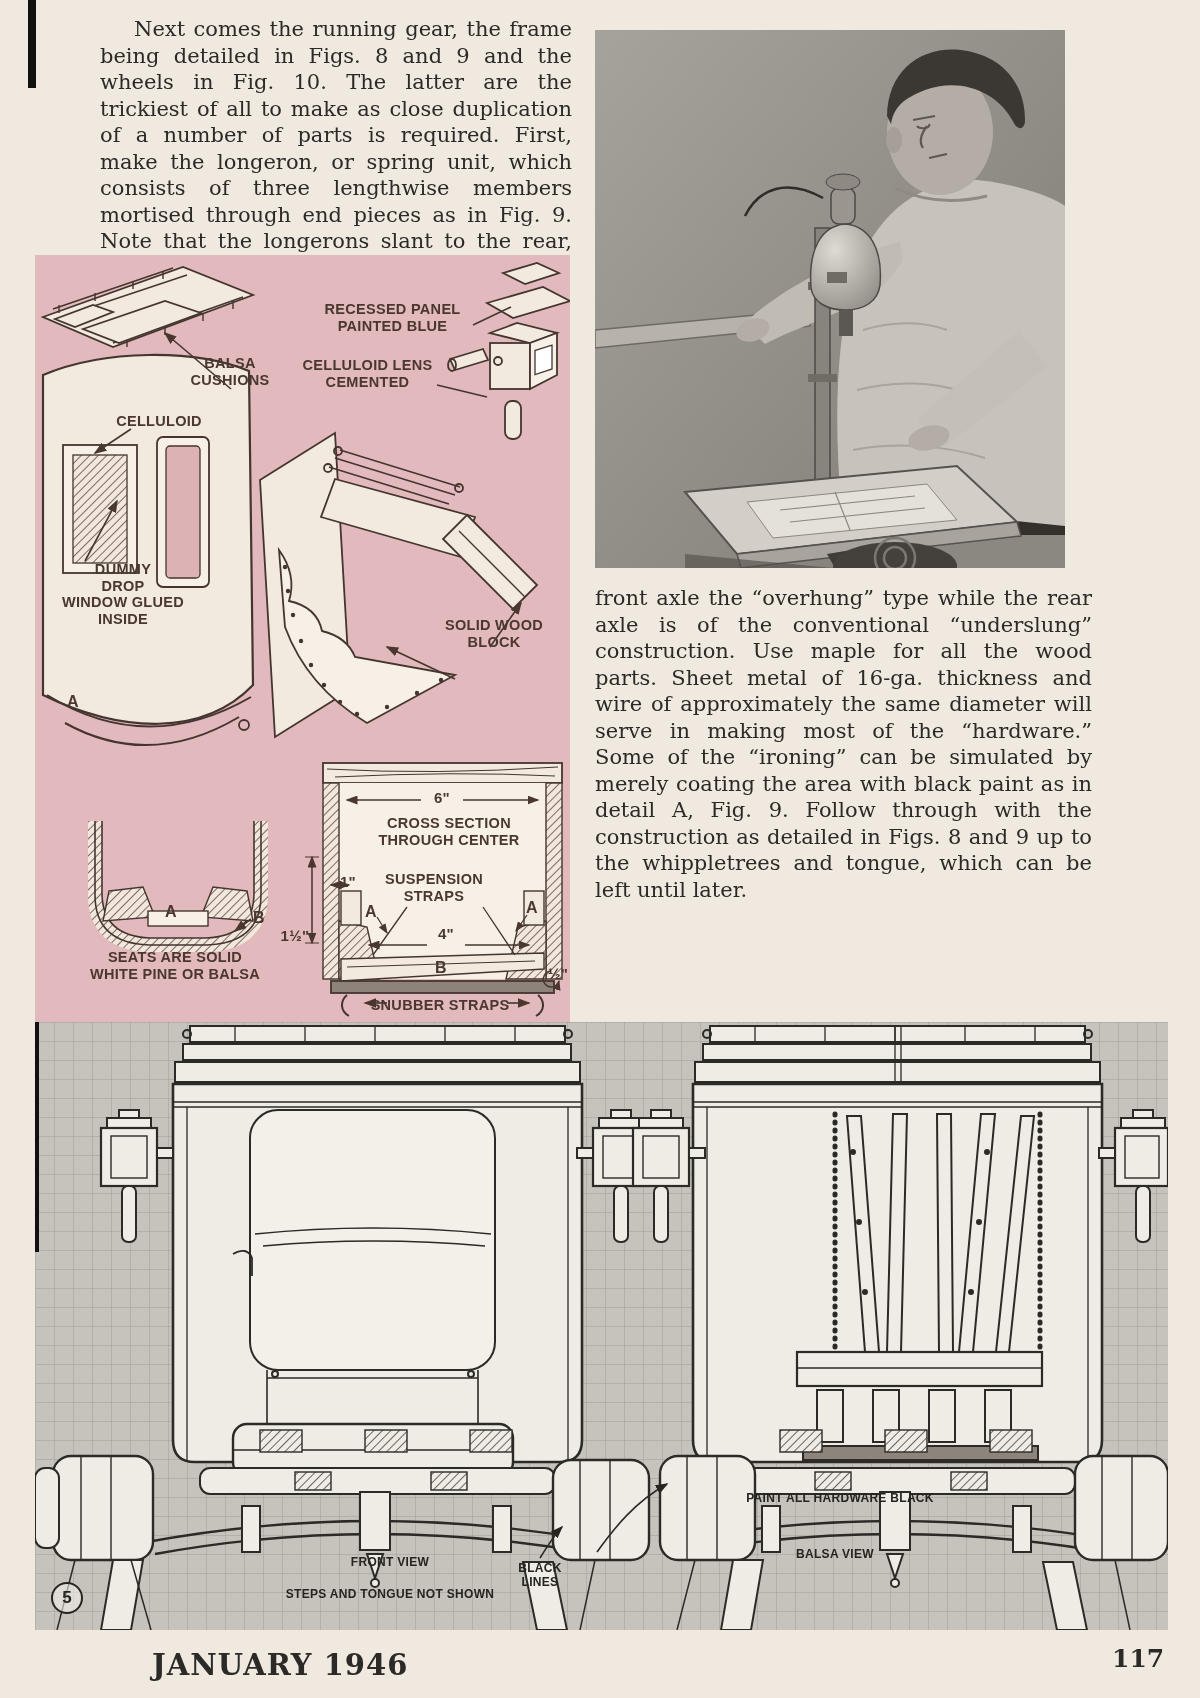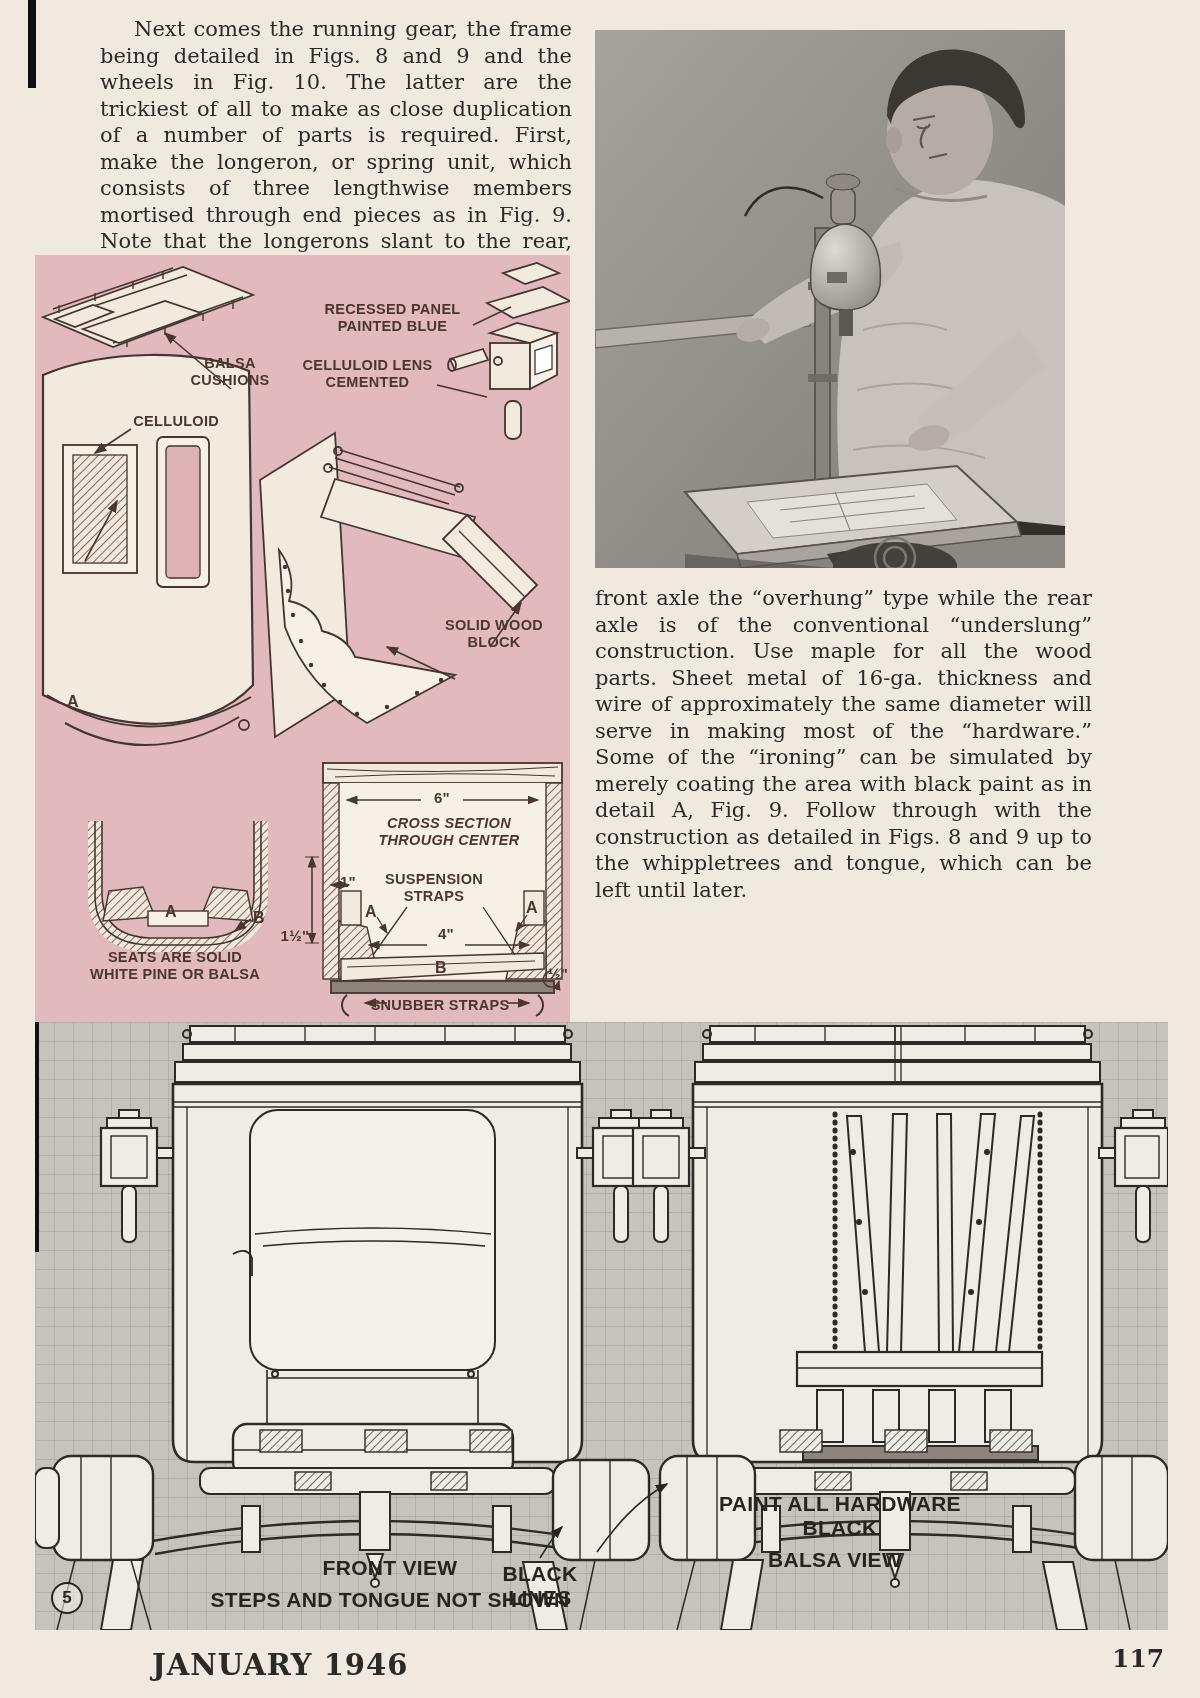--- a/index.html
+++ b/index.html
@@ -6,22 +6,22 @@
   .page{position:relative;width:1200px;height:1698px;margin:0 auto;background:#efe9df;overflow:hidden;
         font-family:"DejaVu Serif",serif;color:#2b2a27;}
   .col{position:absolute;text-align:justify;font-size:21px;line-height:26.5px;}
   .col p{margin:0;}
   .indent{text-indent:34px;}
   .regmark{position:absolute;background:#111;}
   .figure{position:absolute;}
   .lbl{position:absolute;font-family:"Liberation Sans",sans-serif;font-weight:700;
        white-space:pre-line;line-height:1.15;letter-spacing:.3px;text-align:center;}
   .lbl9{color:#4a372f;font-size:14.5px;}
-  .lbl5{color:#26241f;font-size:21px;}
-  .left{text-align:right;} .right{text-align:center;}
+  .lbl5{color:#26241f;font-size:12px;}
+  .left{text-align:center;} .right{text-align:center;}
   .dim{font-size:15px;}
   .detail-letter{font-size:16px;}
   .circle5{position:absolute;width:28px;height:28px;border:2.5px solid #26241f;border-radius:50%;
            text-align:center;line-height:27px;font-family:"Liberation Sans",sans-serif;
            font-weight:700;font-size:17px;color:#26241f;background:rgba(240,238,232,.6);}
   .footer{position:absolute;font-family:"DejaVu Serif",serif;font-weight:700;}
   svg{position:absolute;left:0;top:0;}
 </style>
 </head>
 <body>
@@ -205,25 +205,29 @@
       </g>
     </svg>
 
     <div class="lbl lbl9" style="left:250px;top:46px;width:215px;">RECESSED PANEL
 PAINTED BLUE</div>
     <div class="lbl lbl9" style="left:140px;top:100px;width:110px;">BALSA
 CUSHIONS</div>
     <div class="lbl lbl9" style="left:255px;top:102px;width:155px;">CELLULOID LENS
 CEMENTED</div>
     <div class="lbl lbl9 left" style="left:64px;top:158px;width:120px;">CELLULOID</div>
+    <div class="lbl lbl9 left" style="left:8px;top:306px;width:160px;">DUMMY
+DROP
+WINDOW GLUED
+INSIDE</div>
     <div class="lbl lbl9 detail-letter" style="left:26px;top:438px;width:24px;">A</div>
     <div class="lbl lbl9 right" style="left:390px;top:362px;width:138px;">SOLID WOOD
 BLOCK</div>
     <div class="lbl lbl9 dim" style="left:390px;top:534px;width:34px;">6"</div>
-    <div class="lbl lbl9" style="left:318px;top:560px;width:192px;font-style:italic;">CROSS SECTION
+    <div class="lbl lbl9" style="left:318px;top:560px;width:192px;">CROSS SECTION
 THROUGH CENTER</div>
     <div class="lbl lbl9 dim" style="left:298px;top:618px;width:30px;">1"</div>
     <div class="lbl lbl9" style="left:329px;top:616px;width:140px;">SUSPENSION
 STRAPS</div>
     <div class="lbl lbl9 detail-letter" style="left:326px;top:648px;width:20px;">A</div>
     <div class="lbl lbl9 detail-letter" style="left:487px;top:644px;width:20px;">A</div>
     <div class="lbl lbl9 dim" style="left:240px;top:672px;width:40px;">1½"</div>
     <div class="lbl lbl9 dim" style="left:394px;top:670px;width:34px;">4"</div>
     <div class="lbl lbl9 detail-letter" style="left:396px;top:704px;width:20px;">B</div>
     <div class="lbl lbl9 dim" style="left:508px;top:710px;width:30px;">½"</div>

